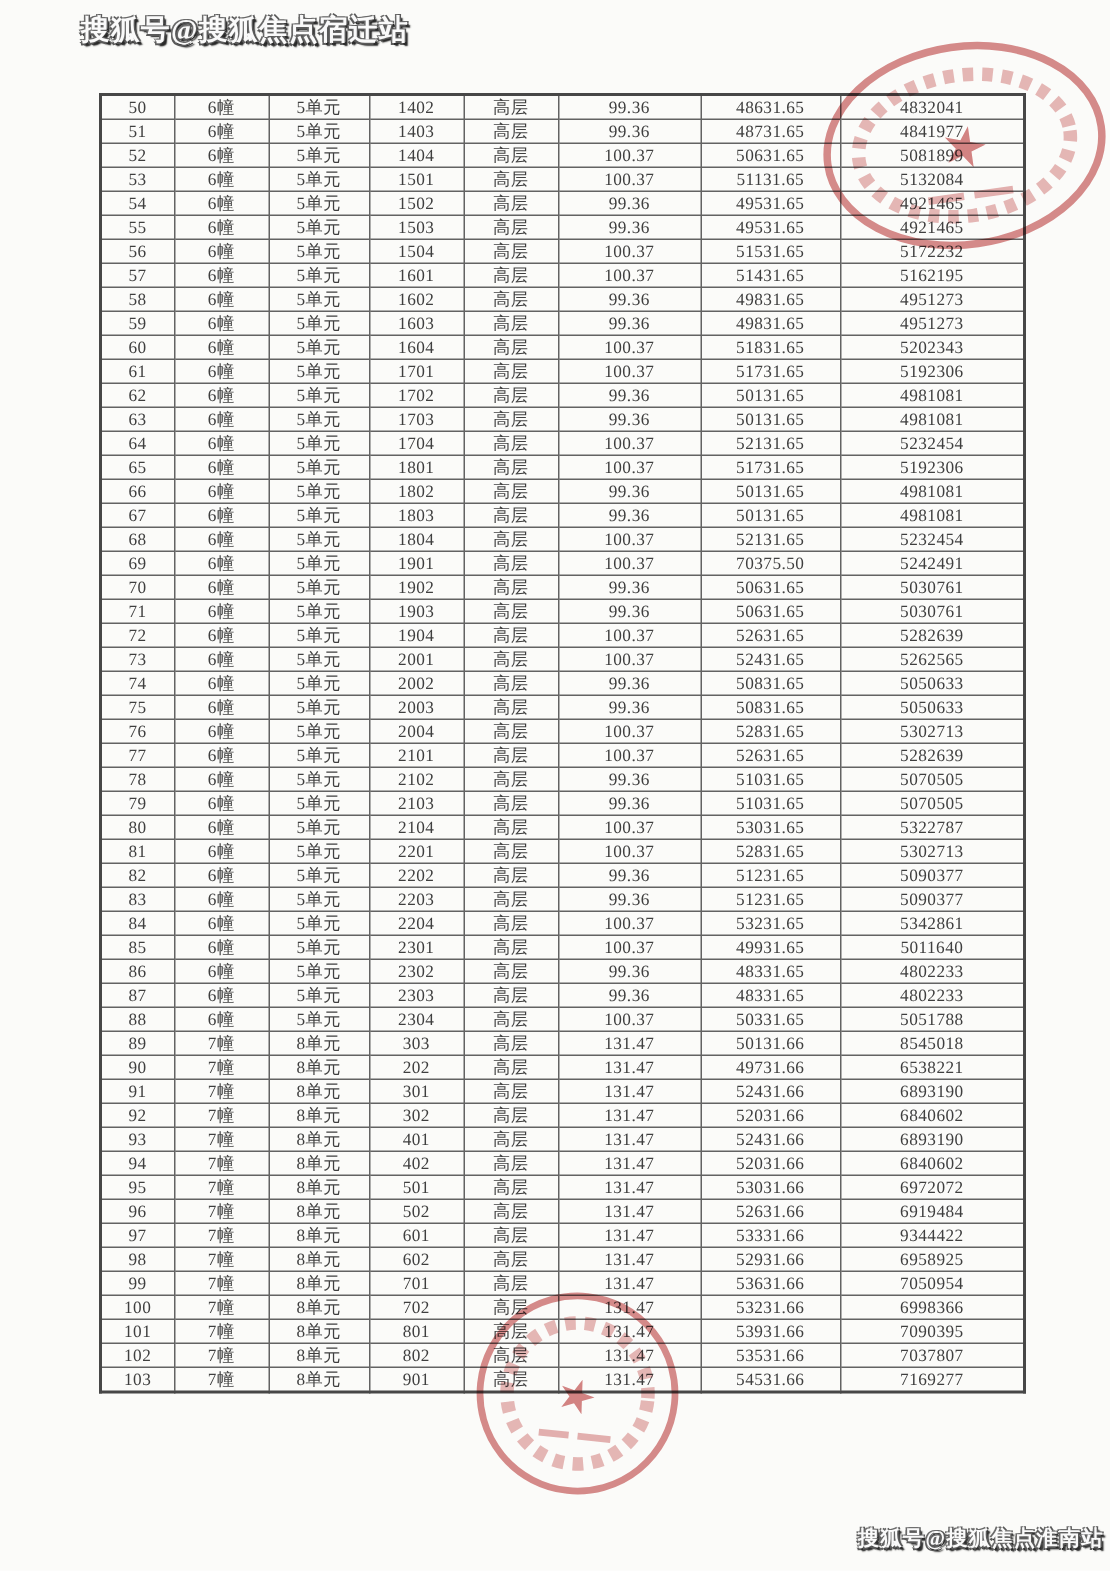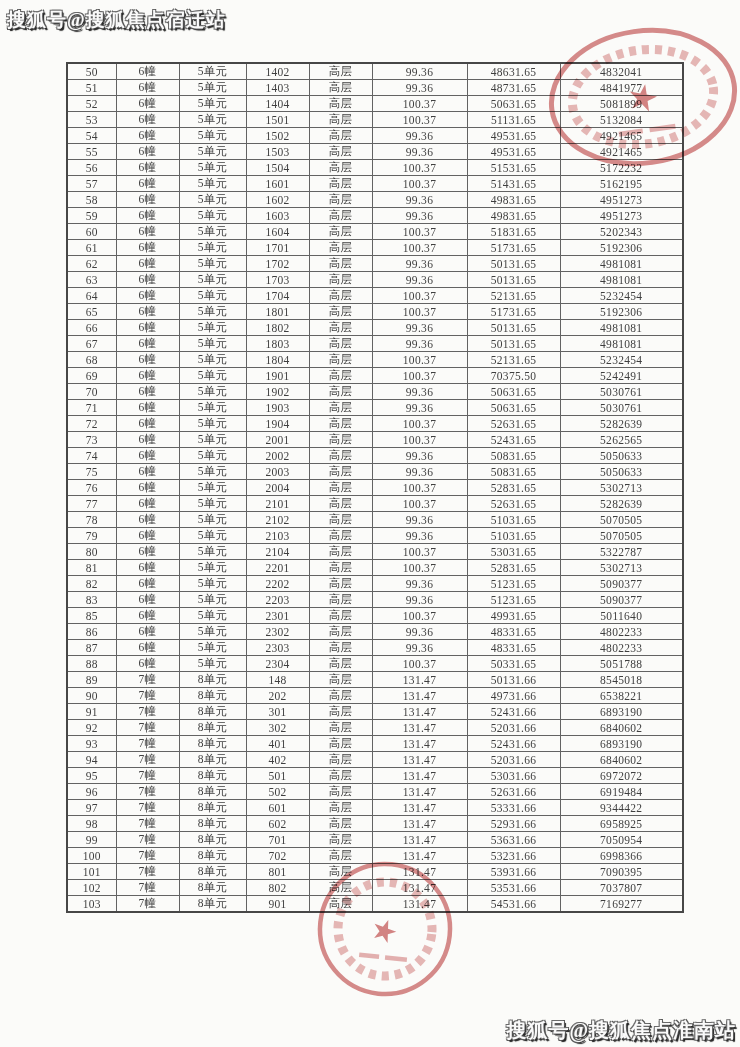--- a/index.html
+++ b/index.html
@@ -17,23 +17,24 @@
     font-weight: bold;
     color: #fafafa;
     letter-spacing: 1px;
     text-shadow:
       -1px -1px 0 #6a6a6a,
        1px -1px 0 #5a5a5a,
       -1px  1px 0 #5a5a5a,
        1px  1px 0 #2c2c2c,
        2px  2px 1px #1c1c1c;
     white-space: nowrap;
+    margin-left: 47px;
   }
   .wm-top    { left: 7px;  top: 7px;    font-size: 19px; }
-  .wm-bottom { right: 4px; top: 1017px; font-size: 20px; }
+  .wm-bottom { right: 4px; top: 1017px; font-size: 14px; }
 
   
   table.price-table {
     position: absolute;
     left: 66px; top: 62px;
     width: 616px; height: 752px;
     border-collapse: collapse;
     table-layout: fixed;
     border: 2px solid #474747;
     background: transparent;
@@ -412,20 +413,30 @@
         <td>83</td>
         <td>6幢</td>
         <td>5单元</td>
         <td>2203</td>
         <td>高层</td>
         <td>99.36</td>
         <td>51231.65</td>
         <td>5090377</td>
       </tr>
       <tr>
+        <td>84</td>
+        <td>6幢</td>
+        <td>5单元</td>
+        <td>2204</td>
+        <td>高层</td>
+        <td>100.37</td>
+        <td>53231.65</td>
+        <td>5342861</td>
+      </tr>
+      <tr>
         <td>85</td>
         <td>6幢</td>
         <td>5单元</td>
         <td>2301</td>
         <td>高层</td>
         <td>100.37</td>
         <td>49931.65</td>
         <td>5011640</td>
       </tr>
       <tr>
@@ -455,21 +466,21 @@
         <td>2304</td>
         <td>高层</td>
         <td>100.37</td>
         <td>50331.65</td>
         <td>5051788</td>
       </tr>
       <tr>
         <td>89</td>
         <td>7幢</td>
         <td>8单元</td>
-        <td>148</td>
+        <td>303</td>
         <td>高层</td>
         <td>131.47</td>
         <td>50131.66</td>
         <td>8545018</td>
       </tr>
       <tr>
         <td>90</td>
         <td>7幢</td>
         <td>8单元</td>
         <td>202</td>

